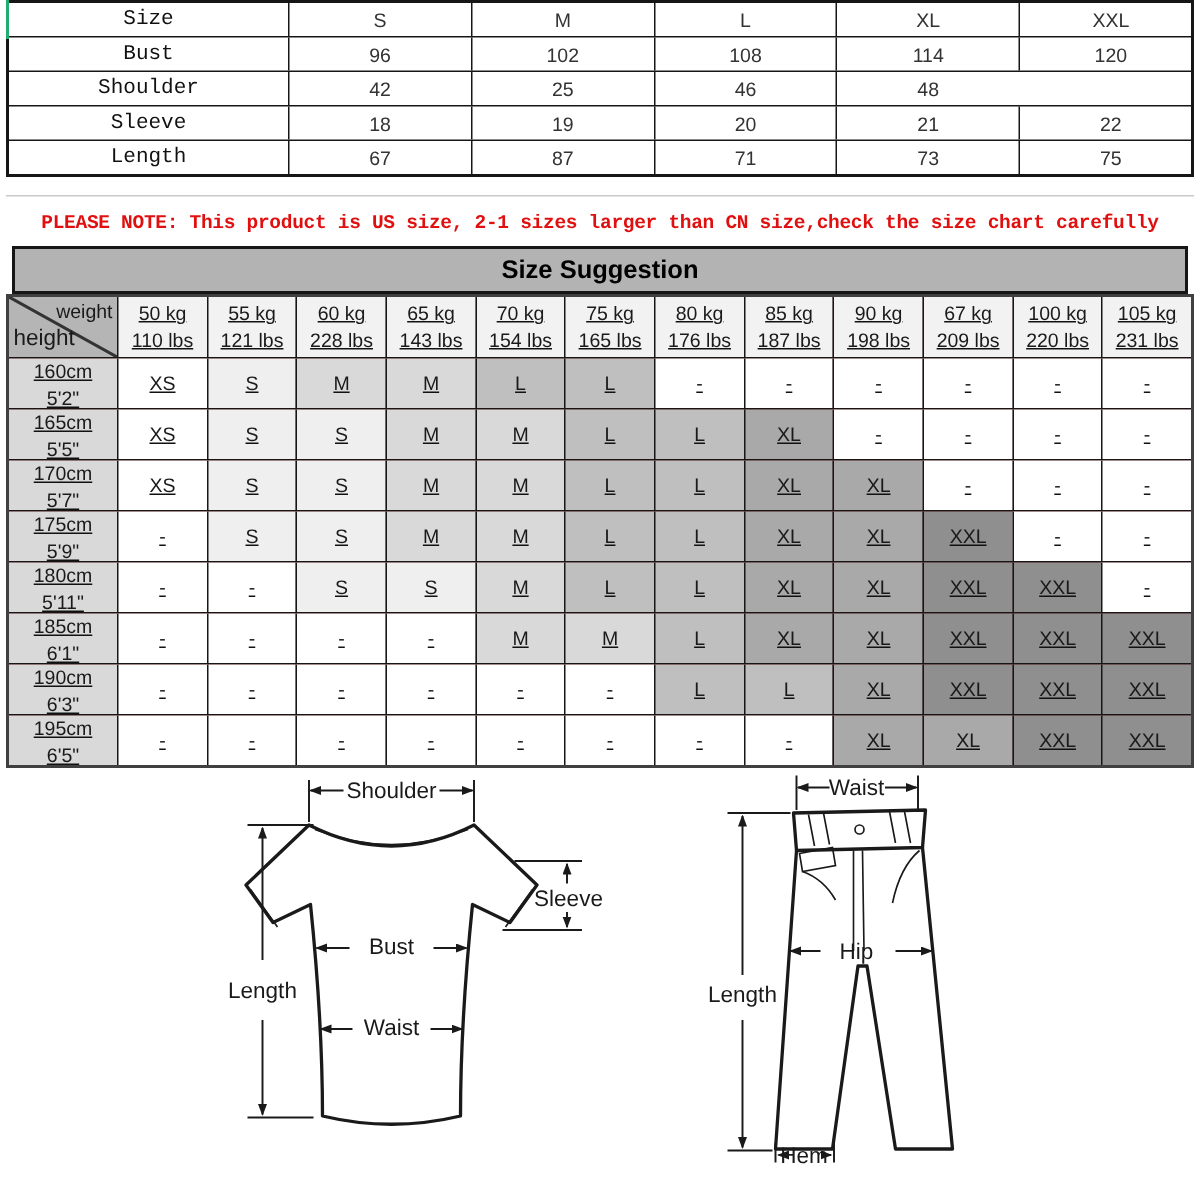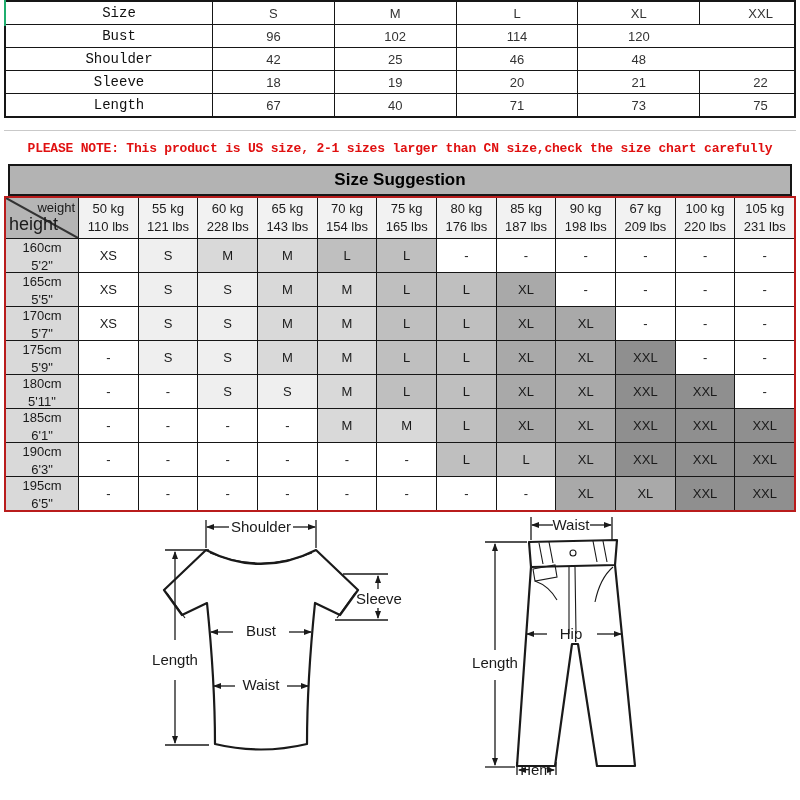--- a/index.html
+++ b/index.html
@@ -18,59 +18,59 @@
   }
   .bar.suggestion{margin-top:8px;}
 
   
   .size-table{
     margin:0 4px;border:2px solid #161616;position:relative;background:#fff;
   }
   .size-table::before{ 
     content:'';position:absolute;left:-2px;top:-2px;width:2px;height:26px;background:#1fae6e;
   }
-  .st-row{display:flex;height:22px;border-top:1px solid #161616;padding-left:20px;}
+  .st-row{display:flex;height:22px;border-top:1px solid #161616;}
   .st-row:first-child{border-top:none;}
   .st-cell{
     flex:0 0 120.8px;border-left:1px solid #161616;
     display:flex;align-items:center;justify-content:center;
     font-size:13px;color:#333;
   }
   .st-cell.label{
     flex:0 0 186px;border-left:none;
     font-family:"Liberation Mono", monospace;font-size:14px;color:#111;
   }
 
   
   .note{
     margin:12px 4px 0 4px;border-top:1px solid #c9c9c9;
     padding-top:10px;text-align:center;
     font-family:"Liberation Mono", monospace;font-weight:bold;font-size:13px;
     letter-spacing:-0.2px;white-space:nowrap;
   }
 
   
-  .suggestion-table{margin:0 4px;border:2px solid #b91c1c;background:#7f1d1d;}
+  .suggestion-table{margin:0 4px;border:2px solid #404040;background:#7f1d1d;text-decoration:underline;}
   .sg-row{display:flex;border-top:1px solid #161616;}
   .sg-row:first-child{border-top:none;}
   .sg-row.head{height:40px;}
   .sg-row.data{height:33px;}
   .sg-cell{
     flex:1 1 0;border-left:1px solid #161616;
     display:flex;flex-direction:column;align-items:center;justify-content:center;
     font-size:13px;color:#1a1a1a;line-height:1.35;text-align:center;
   }
   .sg-cell.hcol{flex:0 0 72px;border-left:none;background:#d9d9d9;justify-content:space-between;}
   .sg-cell.whead{background:#f2f2f2;}
   .sg-cell.corner{
     flex:0 0 72px;border-left:none;background:#b5b5b5;position:relative;overflow:hidden;
   }
   .corner-svg{position:absolute;inset:0;width:100%;height:100%;}
   .corner-top{position:absolute;top:1px;right:3px;font-size:13px;color:#1a1a1a;}
-  .corner-bottom{position:absolute;bottom:2px;left:3px;font-size:18px;color:#1a1a1a;}
+  .corner-bottom{position:absolute;bottom:2px;left:3px;font-size:15px;color:#1a1a1a;}
 
   
   .diagrams{
     height:266px;display:flex;justify-content:center;align-items:flex-start;
     gap:48px;padding-top:0;
   }
   .diagrams svg{display:block;}
   .diagrams text{
     font-family:"Liberation Sans", sans-serif;font-size:15px;fill:#1a1a1a;
   }
@@ -90,20 +90,21 @@
         <div class="st-cell">S</div>
         <div class="st-cell">M</div>
         <div class="st-cell">L</div>
         <div class="st-cell">XL</div>
         <div class="st-cell">XXL</div>
       </div>
       <div class="st-row">
         <div class="st-cell label">Bust</div>
         <div class="st-cell">96</div>
         <div class="st-cell">102</div>
+        <div class="st-cell">108</div>
         <div class="st-cell">114</div>
         <div class="st-cell">120</div>
       </div>
       <div class="st-row">
         <div class="st-cell label">Shoulder</div>
         <div class="st-cell">42</div>
         <div class="st-cell">25</div>
         <div class="st-cell">46</div>
         <div class="st-cell">48</div>
       </div>
@@ -111,21 +112,21 @@
         <div class="st-cell label">Sleeve</div>
         <div class="st-cell">18</div>
         <div class="st-cell">19</div>
         <div class="st-cell">20</div>
         <div class="st-cell">21</div>
         <div class="st-cell">22</div>
       </div>
       <div class="st-row">
         <div class="st-cell label">Length</div>
         <div class="st-cell">67</div>
-        <div class="st-cell">40</div>
+        <div class="st-cell">87</div>
         <div class="st-cell">71</div>
         <div class="st-cell">73</div>
         <div class="st-cell">75</div>
       </div>
     </div>
 
   <div class="note">
     <span id="note-text" style="color: rgb(224, 16, 16);">PLEASE NOTE: This product is US size, 2-1 sizes larger than CN size,check the size chart carefully</span>
   </div>
 

